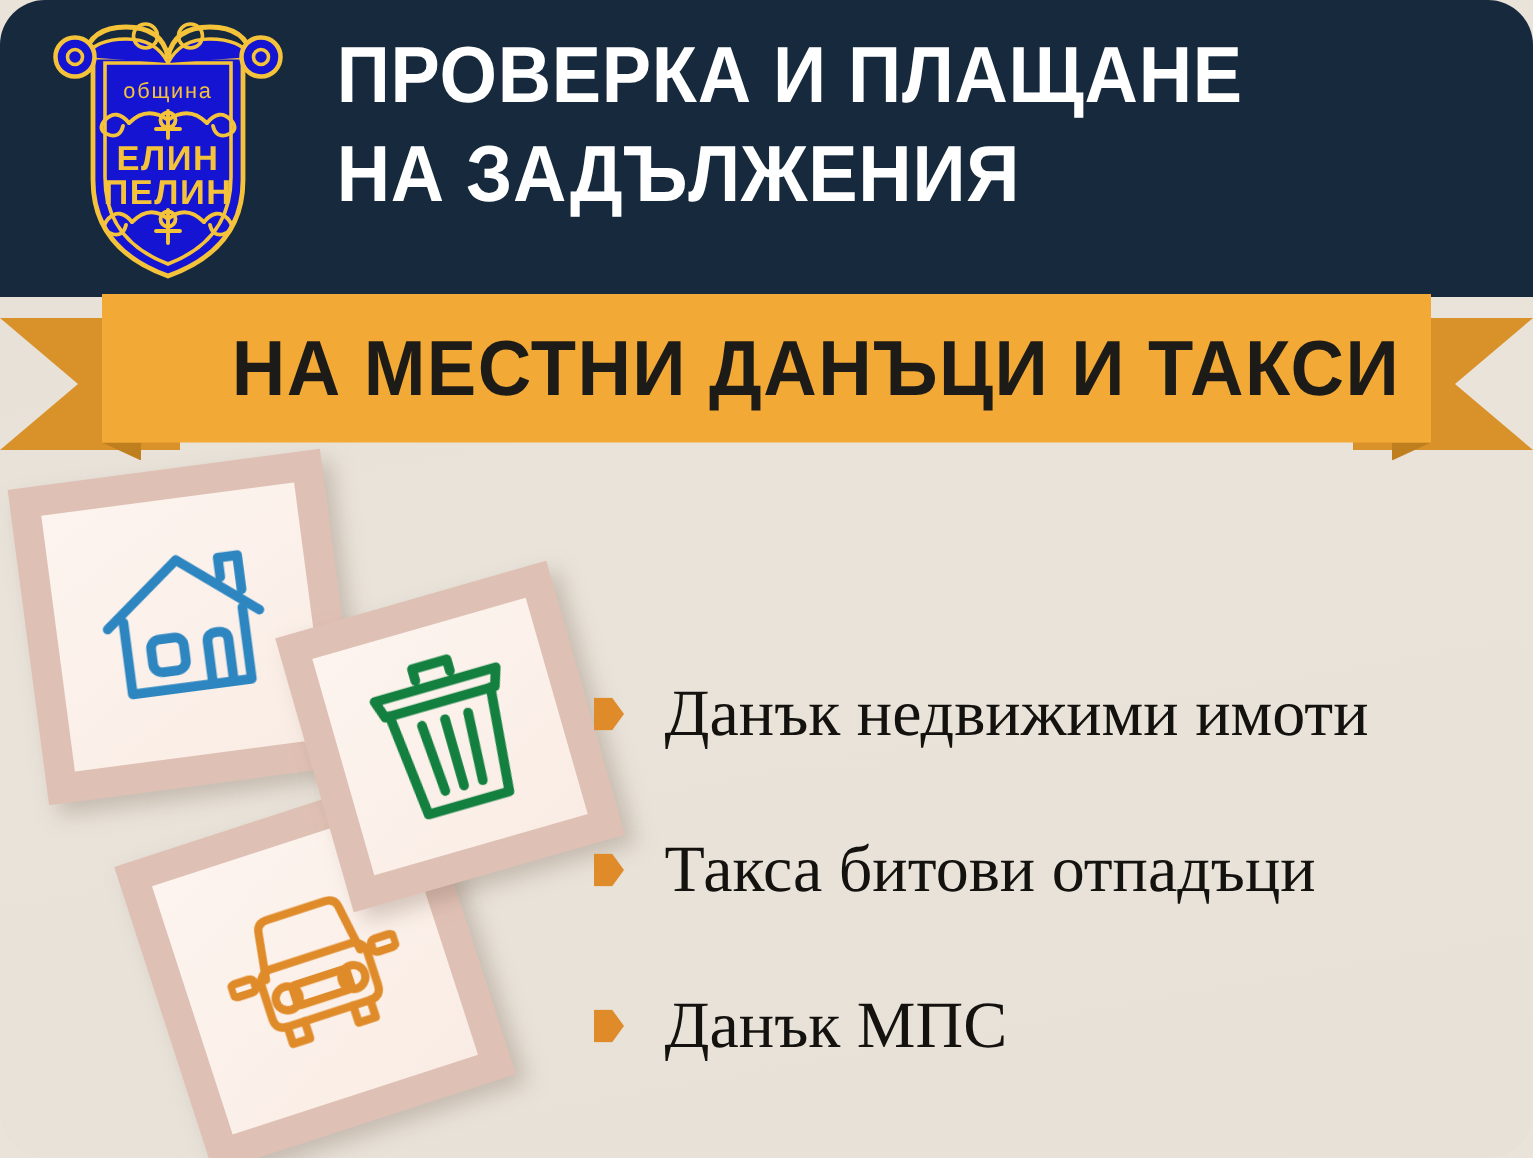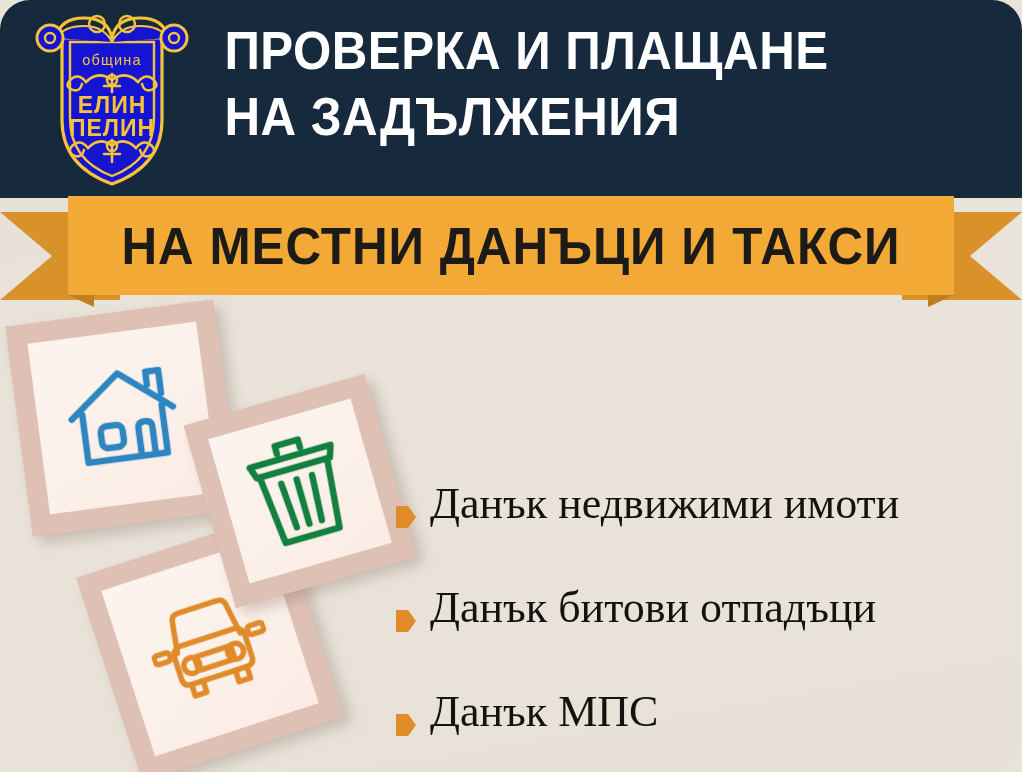--- a/index.html
+++ b/index.html
@@ -94,21 +94,21 @@
   }
   .ribbon-main {
     position: absolute;
     left: 68px;
     top: 0;
     width: 886px;
     height: 99px;
     background: #f2a935;
     display: flex;
     align-items: center;
-    justify-content: center;
+    justify-content: flex-end;
   }
   .ribbon-text {
     color: #1d1b17;
     font-family: "Liberation Sans", sans-serif;
     font-weight: 700;
     font-size: 52px;
     line-height: 52px;
     letter-spacing: 1px;
     white-space: nowrap;
     transform: scaleX(0.95);
@@ -174,22 +174,23 @@
   
   .tax-list {
     position: absolute;
     left: 396px;
     top: 424px;
     width: 620px;
     z-index: 6;
   }
   .tax-item {
     display: flex;
-    align-items: flex-end;
+    align-items: center;
     height: 104px;
+    gap: 13px;
   }
   .bullet {
     flex: 0 0 auto;
     width: 20px;
     height: 22px;
     margin-right: 14px;
     background: #e08b2a;
     clip-path: polygon(0 0, 12px 0, 20px 11px, 12px 22px, 0 22px);
   }
   .tax-label {
@@ -315,21 +316,21 @@
 
   <div class="tax-list">
 
     <div class="tax-item">
       <span class="bullet"></span>
       <span class="tax-label">Данък недвижими имоти</span>
     </div>
 
     <div class="tax-item">
       <span class="bullet"></span>
-      <span class="tax-label">Данък битови отпадъци</span>
+      <span class="tax-label">Такса битови отпадъци</span>
     </div>
 
     <div class="tax-item">
       <span class="bullet"></span>
       <span class="tax-label">Данък МПС</span>
     </div>
 
   </div>
 
 </div>

